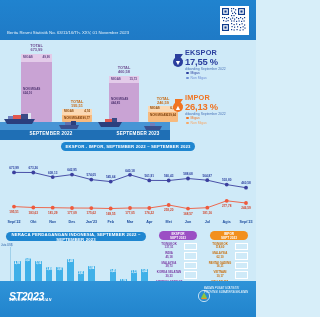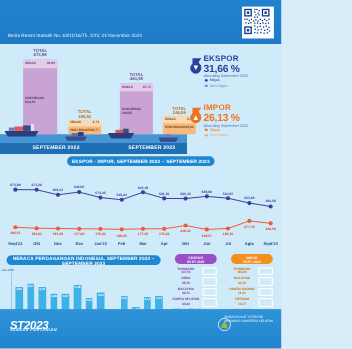--- a/index.html
+++ b/index.html
@@ -254,21 +254,21 @@
 
   <div class="stats">
     <div class="stat-row" style="top:0;">
       <div class="stat-ic">
         <svg width="10" height="9" viewBox="0 0 10 9">
             <path d="M1 1 L9 1 L6.5 4.5 L9 8 L1 8 Z" fill="#2b3f9e"></path>
           </svg>
       </div>
       <div class="stat-name" style="color:#2b3f9e;">EKSPOR</div>
       <div class="stat-badge" style="background:#2b3f9e;">▼</div>
-      <div class="stat-val" style="color:#2b3f9e;">31,66 %</div>
+      <div class="stat-val" style="color:#2b3f9e;">17,55 %</div>
       <div class="stat-note">dibanding September 2022</div>
       <div class="stat-sub" style="top:23px;color:#2b3f9e;">
         <span class="dotm" style="background:#2b3f9e;"></span><span>Migas</span>
       </div>
       <div class="stat-sub" style="top:28px;color:#6f8fd6;">
         <span class="dotm" style="background:#6f8fd6;"></span><span>Non Migas</span>
       </div>
     </div>
 
     <div class="stat-row" style="top:45px;">

